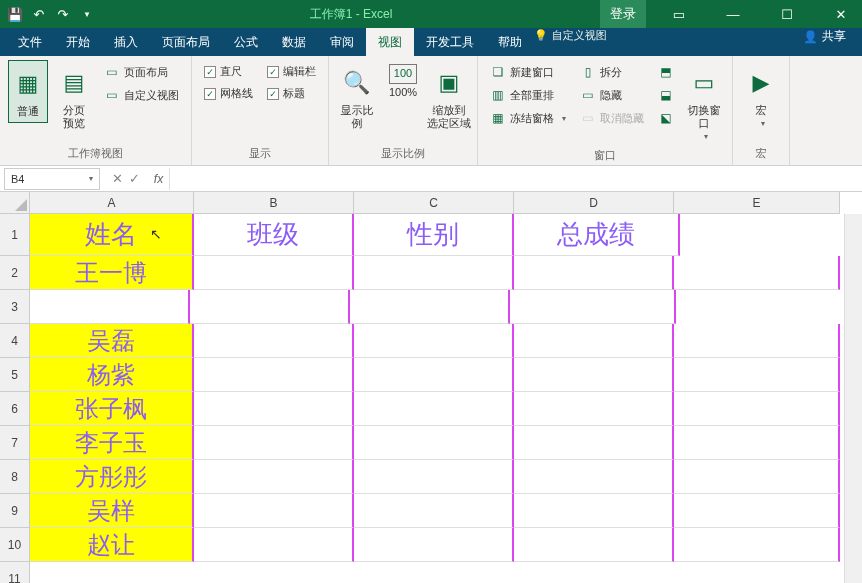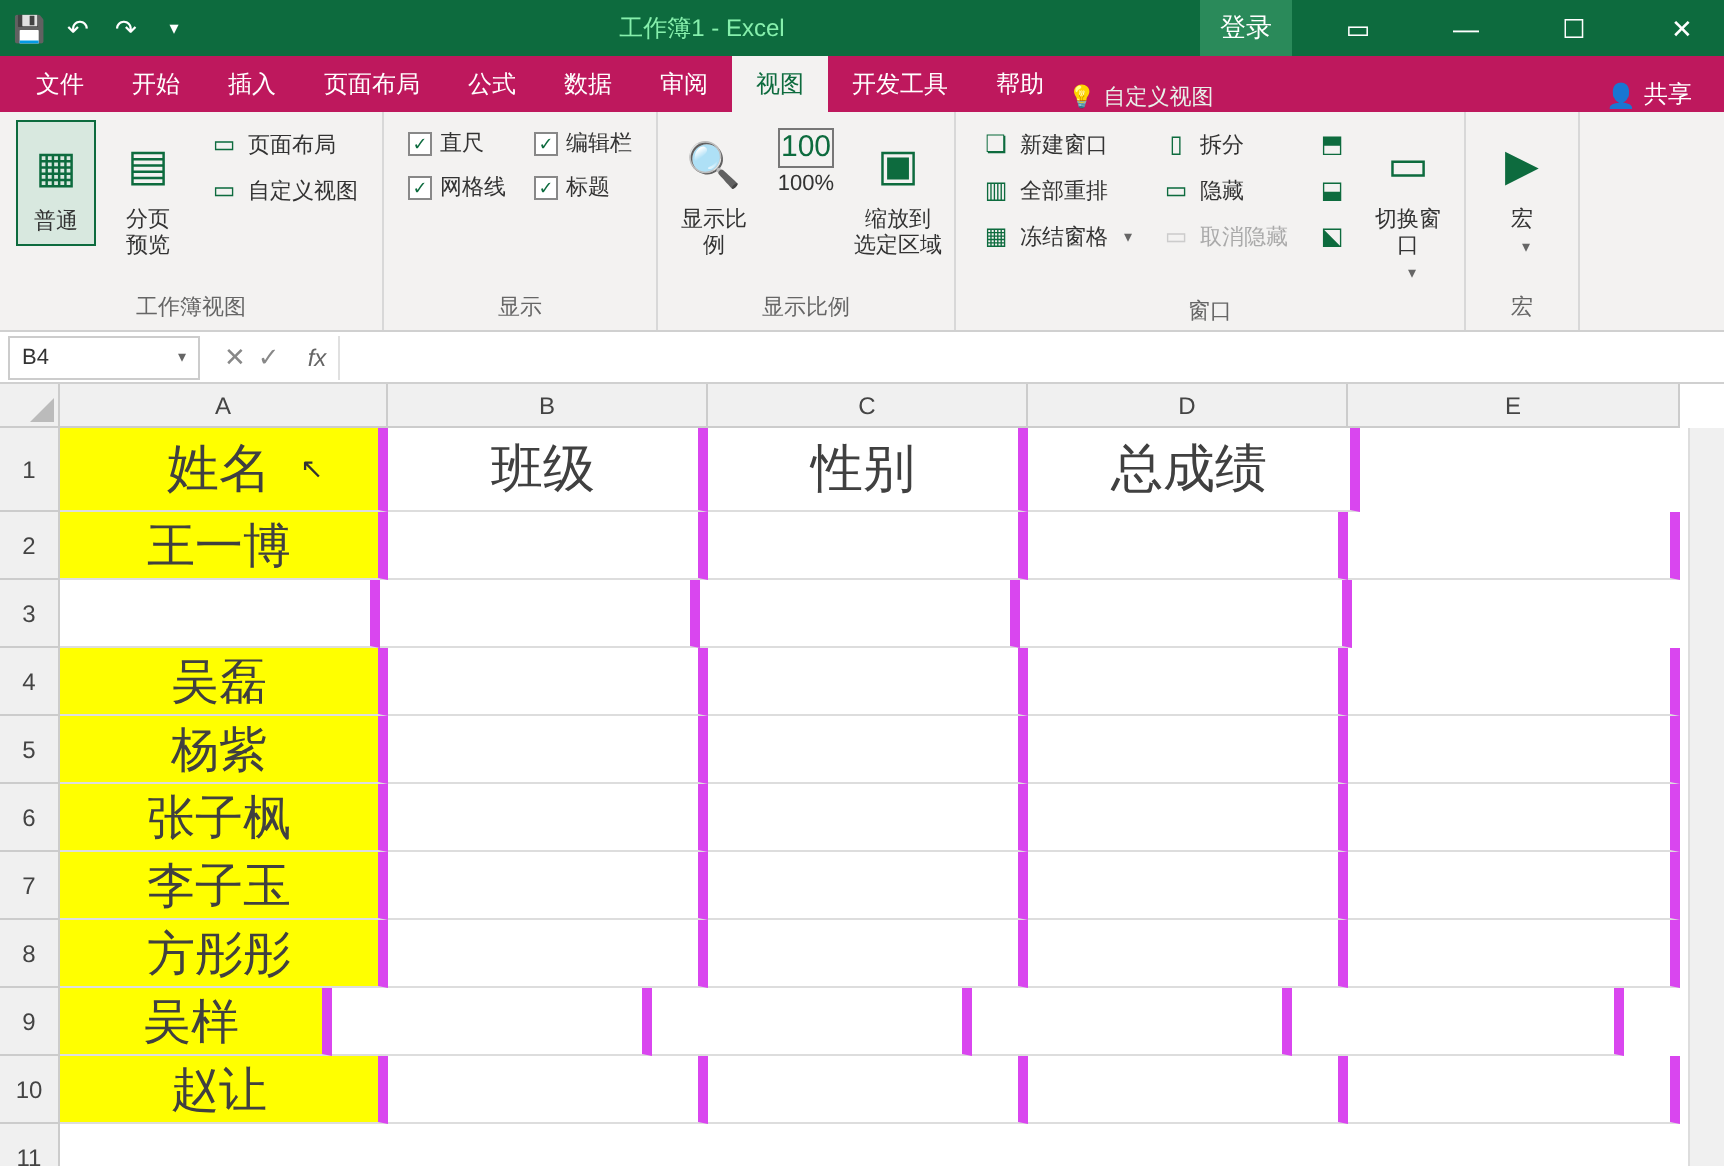--- a/index.html
+++ b/index.html
@@ -4,21 +4,21 @@
 <style>
 *{box-sizing:border-box;margin:0;padding:0;font-family:"Microsoft YaHei","Segoe UI",sans-serif}
 body{width:862px;height:583px;overflow:hidden;background:#fff;font-size:12px;color:#333}
 .titlebar{height:28px;background:#0d6b3e;display:flex;align-items:center;color:#fff}
 .qat{display:flex;align-items:center;gap:6px;padding:0 6px}
 .qat span{width:18px;height:18px;display:flex;align-items:center;justify-content:center;font-size:13px;color:#fff}
 .title-center{flex:1;text-align:center;font-size:12px;color:#86efac}
 .title-right{display:flex;align-items:center;gap:12px}
 .title-right span{width:42px;height:28px;display:flex;align-items:center;justify-content:center;color:#fff;font-size:13px}
 .btn-login{background:#2a8a5a;font-size:11px;width:46px!important}
-.menubar{height:28px;background:#be185d;display:flex;align-items:flex-end;padding:0 6px;gap:0;color:#fff;font-size:12px}
+.menubar{height:28px;background:#0c4a6e;display:flex;align-items:flex-start;padding:0 6px;gap:0;color:#fff;font-size:12px}
 .menubar .tab{padding:0 12px;height:28px;display:flex;align-items:center;cursor:pointer}
 .menubar .tab.active{background:#f3f2f1;color:#0d6b3e}
 .menubar .spacer{flex:1}
 .menubar .search{display:flex;align-items:center;gap:4px;color:#e8f0ea;font-size:11px}
 .menubar .share{display:flex;align-items:center;gap:4px;padding:0 10px;color:#fff}
 .ribbon{height:110px;background:#f3f2f1;border-bottom:1px solid #d0d0d0;display:flex}
 .group{border-right:1px solid #d8d8d8;padding:4px 8px 2px;display:flex;flex-direction:column;align-items:center}
 .group-body{flex:1;display:flex;align-items:flex-start;gap:6px}
 .group-label{font-size:11px;color:#666;text-align:center;padding:2px 0}
 .bigbtn{width:40px;display:flex;flex-direction:column;align-items:center;gap:2px;padding:4px 2px;cursor:pointer;font-size:11px;text-align:center;line-height:1.2}
@@ -37,21 +37,21 @@
 .corner{width:30px;height:22px;background:#f0f0f0;border-right:1px solid #ccc;border-bottom:1px solid #ccc;position:relative}
 .corner::after{content:"";position:absolute;right:2px;bottom:2px;border:6px solid transparent;border-right-color:#bbb;border-bottom-color:#bbb}
 .colheads{display:flex;height:22px}
 .colhead{background:#f0f0f0;border-right:1px solid #ccc;border-bottom:1px solid #ccc;display:flex;align-items:center;justify-content:center;font-size:12px;color:#444}
 .rowheads{width:30px;display:flex;flex-direction:column}
 .rowhead{height:34px;background:#f0f0f0;border-right:1px solid #ccc;border-bottom:1px solid #ccc;display:flex;align-items:center;justify-content:center;font-size:12px;color:#444}
 .rowhead.r1{height:42px}
 .cells{display:flex;flex-direction:column}
 .row{display:flex;height:34px}
 .row.r1{height:42px}
-.cell{border-right:5px solid #d946ef;border-bottom:1px solid #ddd;display:flex;align-items:center;justify-content:center;font-size:24px;font-family:SimSun,serif;color:#404040;background:#fff;overflow:hidden}
+.cell{border-right:2px solid #d946ef;border-bottom:1px solid #ddd;display:flex;align-items:center;justify-content:center;font-size:24px;font-family:SimSun,serif;color:#8b5cf6;background:#fff;overflow:hidden}
 .cell.hl{background:#ffff00}
 .cell.r1{font-size:26px}
 .scroll-v{width:18px;background:#f0f0f0;border-left:1px solid #ddd;position:absolute;right:0;top:22px;bottom:0}
 .grid-inner{display:flex;flex-direction:column;position:relative}
 .grid-top{display:flex}
 .grid-body{display:flex}
 .caret{font-size:8px;color:#666;margin-left:4px}
 .cursor{position:absolute;font-size:14px;pointer-events:none}
 </style>
 </head>
@@ -146,21 +146,21 @@
   </div>
   <div class="group-label">显示</div>
  </div>
  <div class="group">
   <div class="group-body">
    <div class="bigbtn">
           <span class="ico">🔍</span>
           <span>显示比例</span>
         </div>
    <div class="bigbtn">
-          <span class="ico" style="font-size:15px;border:1px solid #777;width:28px;height:20px">100</span>
+          <span class="ico" style="font-size:11px;border:1px solid #777;width:28px;height:20px">100</span>
           <span>100%</span>
         </div>
    <div class="bigbtn">
           <span class="ico">▣</span>
           <span style="white-space:pre">缩放到
 选定区域</span>
         </div>
   </div>
   <div class="group-label">显示比例</div>
  </div>
@@ -314,21 +314,21 @@
             <div class="cell" style="width: 166px;"></div>
           </div>
           <div class="row">
             <div class="cell hl" style="width: 164px;">方彤彤</div>
             <div class="cell" style="width: 160px;"></div>
             <div class="cell" style="width: 160px;"></div>
             <div class="cell" style="width: 160px;"></div>
             <div class="cell" style="width: 166px;"></div>
           </div>
           <div class="row">
-            <div class="cell hl" style="width: 136px;">吴样</div>
+            <div class="cell hl" style="width: 164px;">吴样</div>
             <div class="cell" style="width: 160px;"></div>
             <div class="cell" style="width: 160px;"></div>
             <div class="cell" style="width: 160px;"></div>
             <div class="cell" style="width: 166px;"></div>
           </div>
           <div class="row">
             <div class="cell hl" style="width: 164px;">赵让</div>
             <div class="cell" style="width: 160px;"></div>
             <div class="cell" style="width: 160px;"></div>
             <div class="cell" style="width: 160px;"></div>

